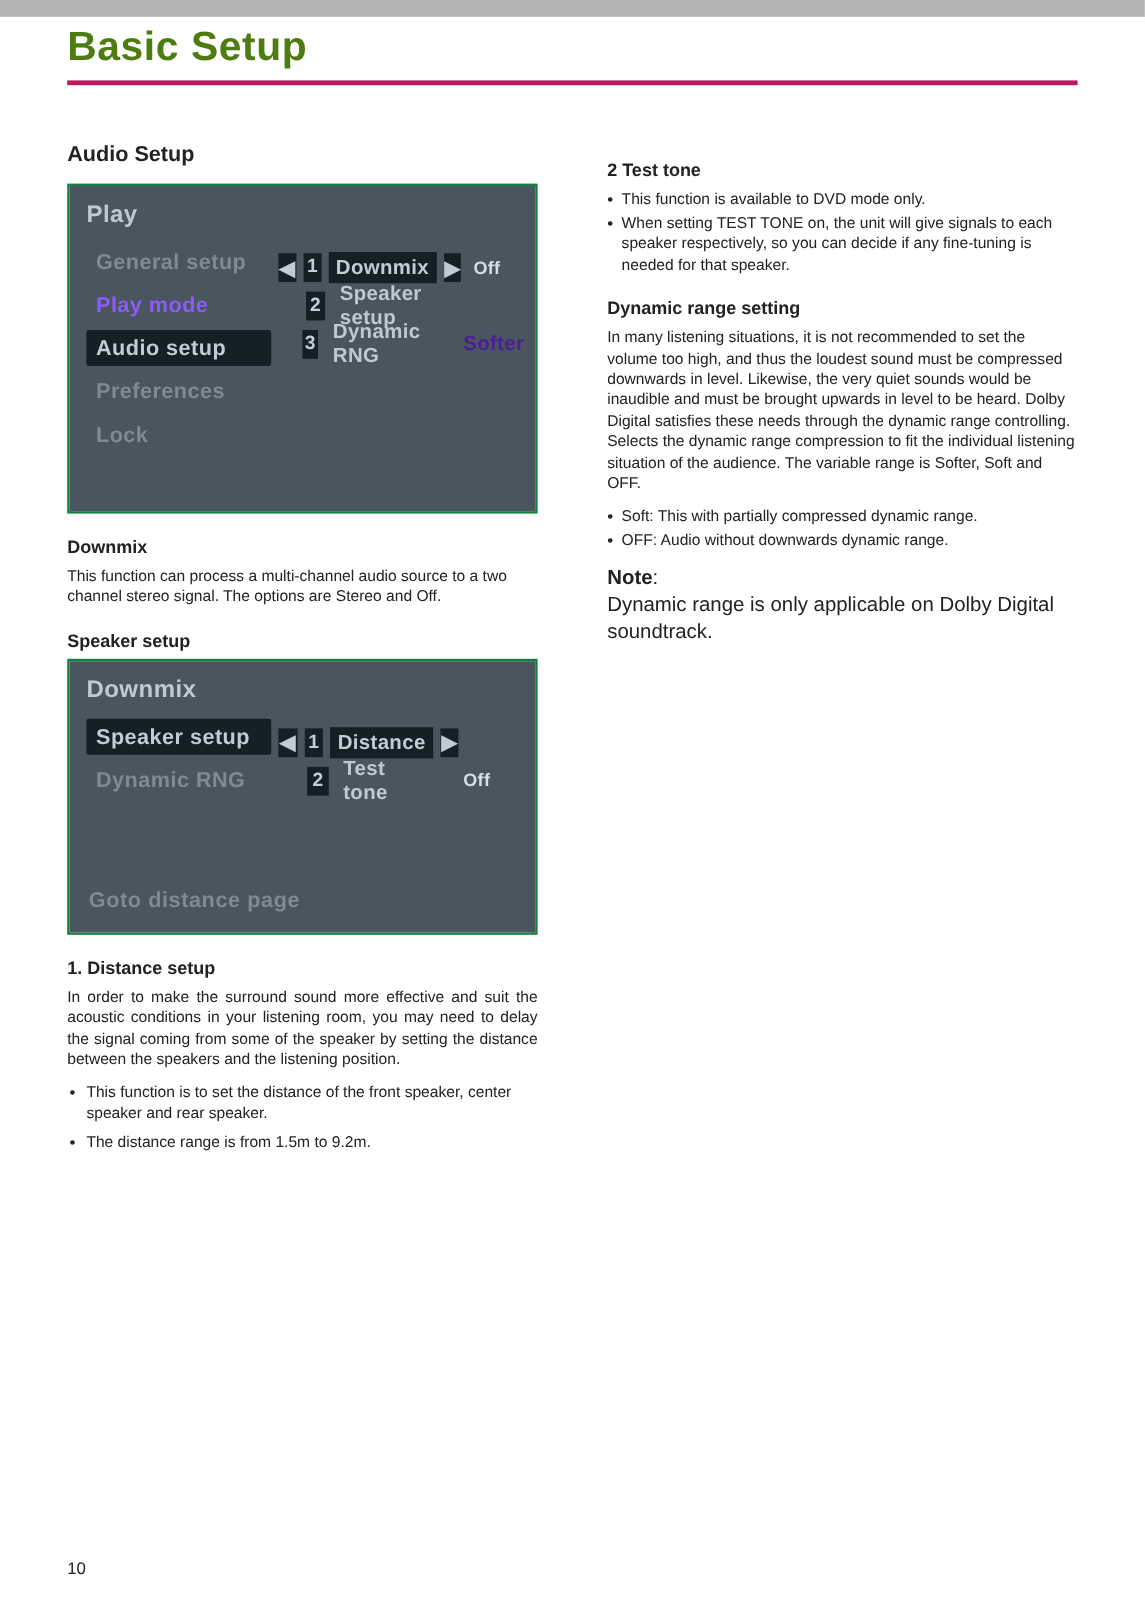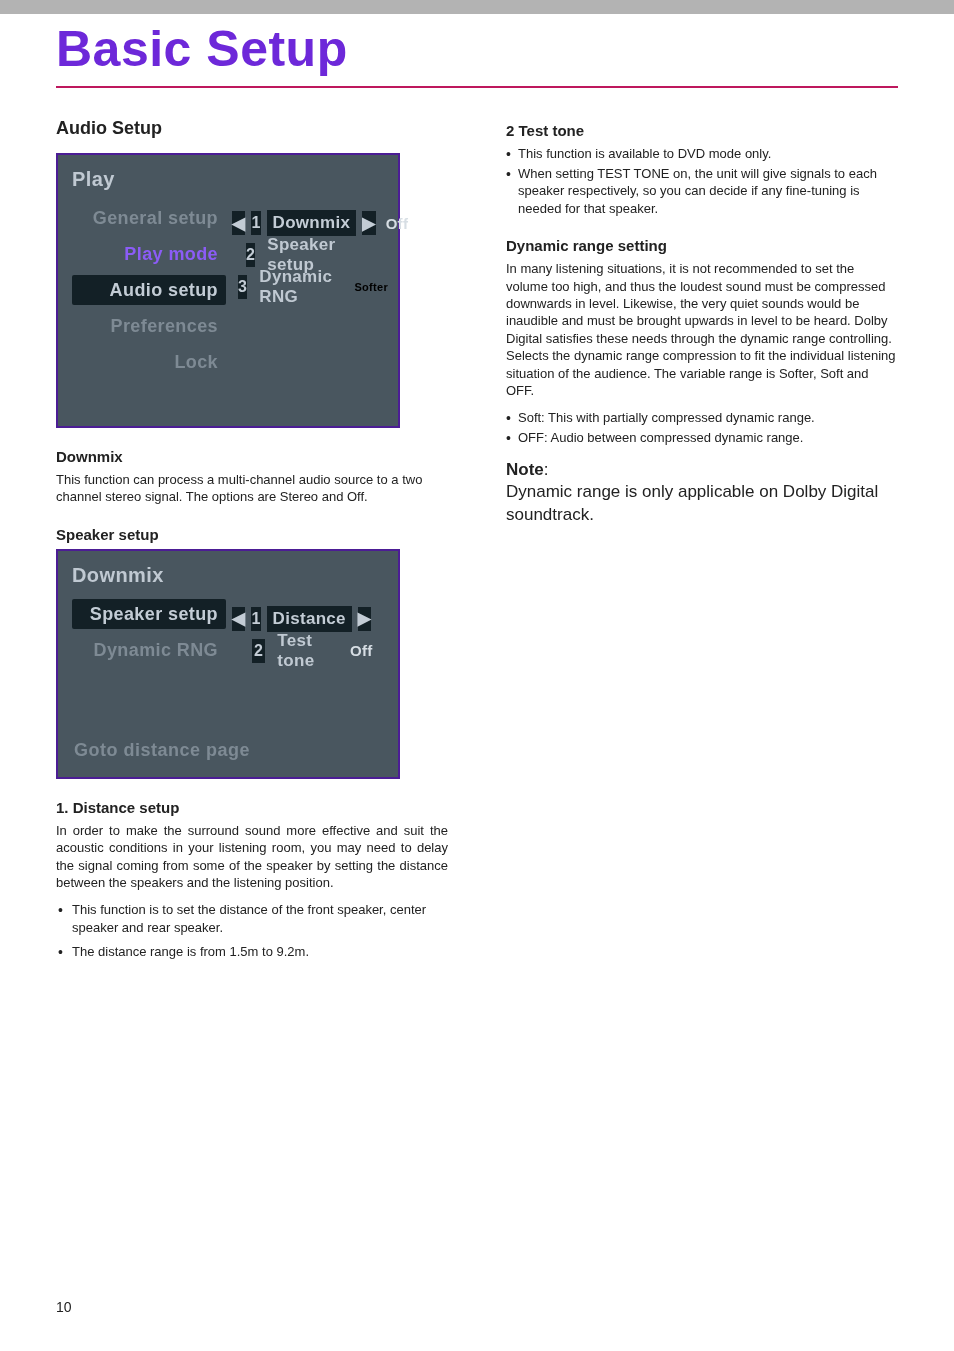--- a/index.html
+++ b/index.html
@@ -1,59 +1,59 @@
 <!DOCTYPE html>
 <html><head>
 <meta charset="utf-8">
 <style>
   * { margin: 0; padding: 0; box-sizing: border-box; }
   body { font-family: "Frutiger", "Segoe UI", Arial, sans-serif; background: #fff; color: #222; }
   .page { width: 954px; height: 1351px; position: relative; background: #fff; }
   .topbar { position: absolute; left: 0; top: 0; width: 954px; height: 14px; background: #b3b3b3; }
   .chapter {
     position: absolute; left: 56px; top: 20px; width: 842px;
-    color: #6d28d9; font-weight: 700; font-size: 50px; letter-spacing: 0.5px;
-    border-bottom: 2px solid #be185d; padding-bottom: 8px;
+    color: #4d7c0f; font-weight: 700; font-size: 34px; letter-spacing: 0.5px;
+    border-bottom: 4px solid #be185d; padding-bottom: 8px;
   }
   .col { position: absolute; top: 118px; width: 392px; }
   .col-left  { left: 56px; }
   .col-right { right: 56px; }
 
   .section-title { font-weight: 700; font-size: 18px; color: #222; margin-bottom: 14px; }
 
   .osd {
-    border: 2px solid #4c1d95; width: 344px; height: 275px; position: relative;
+    border: 2px solid #15803d; width: 392px; height: 275px; position: relative;
     color: #fff; font-family: "Arial Narrow", Arial, sans-serif;
   }
   .osd.short { height: 230px; }
   .osd-bg1 { position:absolute; inset:0; background:#49565f; }
   .osd-sidebar {
     position: absolute; left: 14px; top: 14px; width: 154px;
     font-weight: 800; font-size: 18px; line-height: 1; letter-spacing: 0.4px;
   }
   .osd-sidebar .hdr { color: #c0c9d2; margin-bottom: 14px; font-size: 20px; }
   .osd-sidebar .itm {
-    color: #7e8a94; padding: 6px 8px; margin-bottom: 6px; border-radius: 2px; text-align: right;
+    color: #7e8a94; padding: 6px 8px; margin-bottom: 6px; border-radius: 2px;
   }
   .osd-sidebar .itm.sel { background: #132026; color: #c3ccd5; }
   .osd-sidebar .itm.light { color: #8b5cf6; }
 
   .osd-main {
     position: absolute; left: 174px; top: 52px; right: 10px;
     font-weight: 800; font-size: 17px; letter-spacing: 0.3px;
   }
   .osd-row { display: flex; align-items: center; height: 32px; gap: 6px; color: #c0c9d2; }
   .osd-num {
     display:inline-flex; align-items:center; justify-content:center;
     width: 18px; height: 24px; background: #132026; color:#c3ccd5; font-size:16px;
   }
   .osd-label { flex: 1; padding: 3px 6px; }
   .osd-label.sel { background:#132026; color:#c3ccd5; }
   .osd-arrowbox { display:inline-flex;align-items:center;justify-content:center;width:18px;height:24px;background:#132026;color:#c3ccd5;}
-  .osd-value { width: 54px; text-align: left; color: #000000; font-size: 11px; padding-left: 4px;}
+  .osd-value { width: 54px; text-align: left; color: #4c1d95; font-size: 17px; padding-left: 4px;}
   .osd-value.lit { color: #d7dee4; font-size: 15px; }
 
   .osd-footer {
     position:absolute; left:16px; bottom:16px; right:16px; color:#7e8a94;
     font-weight:800; font-size:18px; letter-spacing:0.5px;
   }
 
   .subhead { font-weight: 700; font-size: 15px; margin: 20px 0 6px; }
   .para { font-size: 13px; line-height: 1.34; margin-bottom: 10px; }
   .just { text-align: justify; }
@@ -146,31 +146,31 @@
 
     <div class="subhead">1. Distance setup</div>
     <div class="para just">In order to make the surround sound more effective and suit the acoustic conditions in your listening room, you may need to delay the signal coming from some of the speaker by setting the distance between the speakers and the listening position.</div>
     <ul class="bullets">
       <li>This function is to set the distance of the front speaker, center speaker and rear speaker.</li>
       <li>The distance range is from 1.5m to 9.2m.</li>
     </ul>
   </div>
 
   <div class="col col-right">
-    <div class="subhead" style="margin-top:4px">2 Test tone</div>
+    <div class="subhead" style="margin-top:16px">2 Test tone</div>
     <ul class="bullets tight">
       <li>This function is available to DVD mode only.</li>
       <li>When setting TEST TONE on, the unit will give signals to each speaker respectively, so you can decide if any fine-tuning is needed for that speaker.</li>
     </ul>
 
     <div class="subhead">Dynamic range setting</div>
     <div class="para">In many listening situations, it is not recommended to set the volume too high, and thus the loudest sound must be compressed downwards in level. Likewise, the very quiet sounds would be inaudible and must be brought upwards in level to be heard. Dolby Digital satisfies these needs through the dynamic range controlling. Selects the dynamic range compression to fit the individual listening situation of the audience. The variable range is Softer, Soft and OFF.</div>
     <ul class="bullets tight">
       <li>Soft: This with partially compressed dynamic range.</li>
-      <li>OFF: Audio between compressed dynamic range.</li>
+      <li>OFF: Audio without downwards dynamic range.</li>
     </ul>
 
     <div class="noteline">
       <b><span>Note</span></b>:<br>
       <span>Dynamic range is only applicable on Dolby Digital soundtrack.</span>
     </div>
   </div>
 
   <div class="pagenum">10</div>
 </div>

